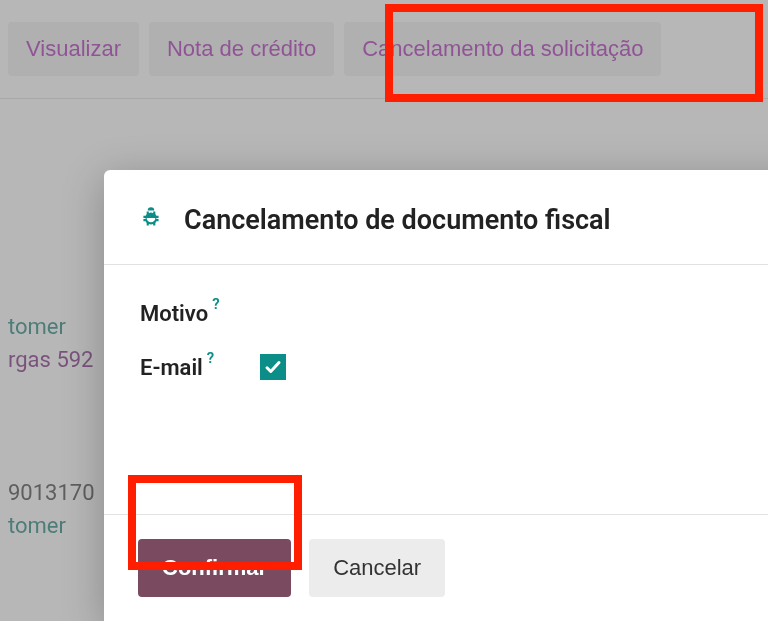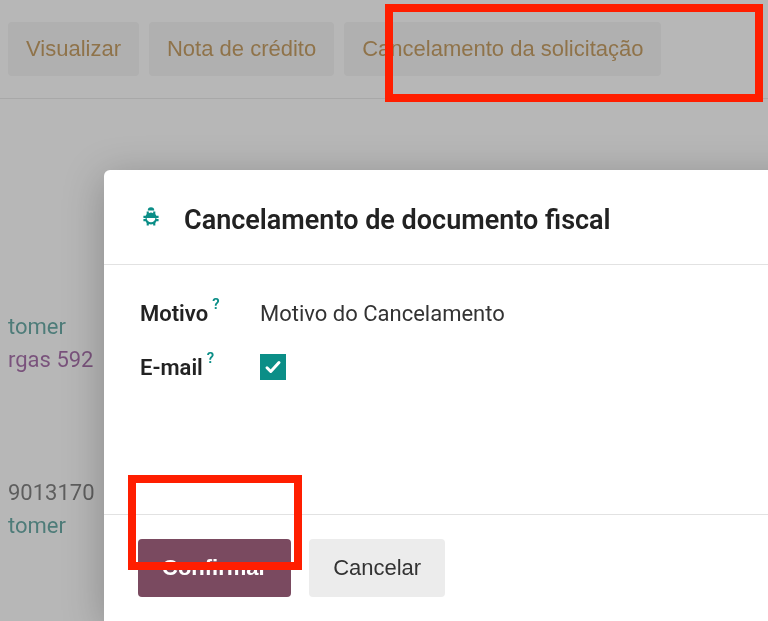--- a/index.html
+++ b/index.html
@@ -21,21 +21,21 @@
     gap: 10px;
     padding: 22px 8px;
     border-bottom: 1px solid #d8d8d8;
   }
   .tbtn {
     background: #e8e8e8;
     border: none;
     border-radius: 4px;
     padding: 14px 18px;
     font-size: 22px;
-    color: #a16207;
+    color: #a21caf;
     cursor: pointer;
   }
   .highlight-red {
     position: absolute;
     border: 8px solid #ff1e00;
     pointer-events: none;
   }
   .hl-top {
     top: 4px;
     left: 385px;
@@ -183,21 +183,20 @@
     </span>
     <h2 class="modal-title">Cancelamento de documento fiscal</h2>
   </div>
 
   <div class="modal-body">
     <div class="form-row">
       <div class="form-label">
         <span>Motivo</span>
         <span class="help-q">?</span>
       </div>
-      <div class="form-value">Motivo do Cancelamento</div>
     </div>
 
     <div class="form-row">
       <div class="form-label">
         <span>E-mail</span>
         <span class="help-q">?</span>
       </div>
       <div class="checkbox">
         <svg viewBox="0 0 24 24" fill="none" stroke="#fff" stroke-width="4" stroke-linecap="round" stroke-linejoin="round">
             <polyline points="4 13 9 18 20 6"></polyline>

